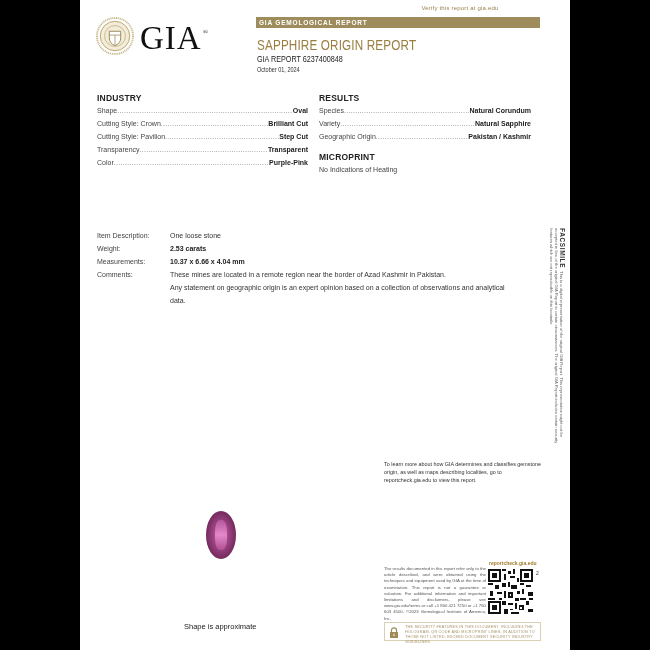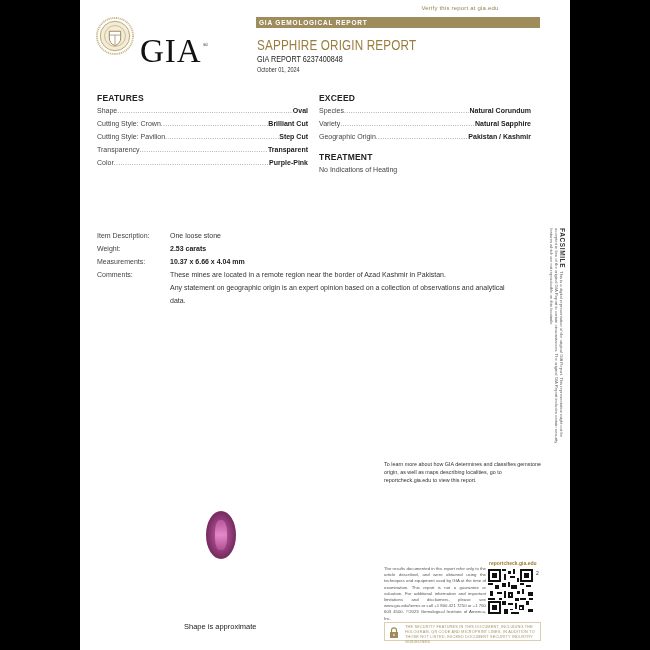--- a/index.html
+++ b/index.html
@@ -2,21 +2,21 @@
 <html><head>
 <meta charset="utf-8">
 <style>
   html, body { margin:0; padding:0; }
   body { width:650px; height:650px; background:#000; position:relative; overflow:hidden;
          font-family:"Liberation Sans", sans-serif; color:#222; }
   .page { position:absolute; left:80px; top:0; width:490px; height:650px; background:#fff; }
   .abs { position:absolute; }
   .verify { left:300px; top:5px; width:160px; text-align:center; font-size:6px; color:#9a8452; letter-spacing:0.2px; }
   .seal { left:16px; top:17px; width:38px; height:38px; }
-  .gia-word { left:60px; top:17px; font-family:"Liberation Serif", serif; font-size:33px; color:#111; letter-spacing:1px; line-height:52px;margin-top:8px; }
+  .gia-word { left:60px; top:17px; font-family:"Liberation Serif", serif; font-size:33px; color:#111; letter-spacing:1px; line-height:43px; }
   .gia-word sup { font-size:7px; vertical-align:top; position:relative; top:-6px; margin-left:1px; }
   .band { left:176px; top:17px; width:284px; height:11px; background:#9e8c5c; color:#fff; font-size:6.5px;
           font-weight:bold; letter-spacing:0.8px; line-height:11px; padding-left:3px; box-sizing:border-box; }
   .rtitle { left:177px; top:36px; font-size:15px; color:#9a7d3e; font-family:"Liberation Sans Narrow","Liberation Sans",sans-serif; transform:scaleX(0.78); transform-origin:left; white-space:nowrap; letter-spacing:0.2px; }
   .rnum { left:177px; top:54px; font-size:9px; color:#222; transform:scaleX(0.8); transform-origin:left; white-space:nowrap; }
   .rdate { left:177px; top:66px; font-size:6.5px; color:#333; transform:scaleX(0.85); transform-origin:left; white-space:nowrap; }
 
   .sec-h { font-size:8.5px; font-weight:bold; color:#222; letter-spacing:0.2px; }
   .row { position:absolute; display:flex; align-items:baseline; font-size:7px; color:#444; width:211px; white-space:nowrap; }
   .row .lbl { flex:0 0 auto; }
@@ -67,21 +67,21 @@
     <line x1="14" y1="19" x2="26" y2="19" stroke="#8f7a45" stroke-width="0.7"></line>
     <line x1="20" y1="19" x2="20" y2="29" stroke="#8f7a45" stroke-width="0.7"></line>
   </svg>
   <div class="abs gia-word"><span>GIA</span><sup>®</sup></div>
 
   <div class="abs band">GIA GEMOLOGICAL REPORT</div>
   <div class="abs rtitle">SAPPHIRE ORIGIN REPORT</div>
   <div class="abs rnum">GIA REPORT 6237400848</div>
   <div class="abs rdate">October 01, 2024</div>
 
-  <div class="abs sec-h" style="left:17px; top:93px;">FEATURES</div>
+  <div class="abs sec-h" style="left:17px; top:93px;">INDUSTRY</div>
   <div class="row" style="left:17px; top:107px;">
     <span class="lbl">Shape</span>
       <span class="dots"></span>
       <span class="val">Oval</span>
   </div>
   <div class="row" style="left:17px; top:120px;">
     <span class="lbl">Cutting Style: Crown</span>
       <span class="dots"></span>
       <span class="val">Brilliant Cut</span>
   </div>
@@ -94,38 +94,38 @@
     <span class="lbl">Transparency</span>
       <span class="dots"></span>
       <span class="val">Transparent</span>
   </div>
   <div class="row" style="left:17px; top:159px;">
     <span class="lbl">Color</span>
       <span class="dots"></span>
       <span class="val">Purple-Pink</span>
   </div>
 
-  <div class="abs sec-h" style="left:239px; top:93px;">EXCEED</div>
+  <div class="abs sec-h" style="left:239px; top:93px;">RESULTS</div>
   <div class="row row2" style="left:239px; top:107px;">
     <span class="lbl">Species</span>
       <span class="dots"></span>
       <span class="val">Natural Corundum</span>
   </div>
   <div class="row row2" style="left:239px; top:120px;">
     <span class="lbl">Variety</span>
       <span class="dots"></span>
       <span class="val">Natural Sapphire</span>
   </div>
   <div class="row row2" style="left:239px; top:133px;">
     <span class="lbl">Geographic Origin</span>
       <span class="dots"></span>
       <span class="val">Pakistan / Kashmir</span>
   </div>
 
-  <div class="abs sec-h" style="left:239px; top:152px;">TREATMENT</div>
+  <div class="abs sec-h" style="left:239px; top:152px;">MICROPRINT</div>
   <div class="abs plain" style="left:239px; top:166px;">No Indications of Heating</div>
 
   <div class="desc-lbl" style="top:232px;">Item Description:</div>
   <div class="desc-val" style="top:232px;">One loose stone</div>
   <div class="desc-lbl" style="top:245px;">Weight:</div>
   <div class="desc-val b" style="top:245px;">2.53 carats</div>
   <div class="desc-lbl" style="top:258px;">Measurements:</div>
   <div class="desc-val b" style="top:258px;">10.37 x 6.66 x 4.04 mm</div>
   <div class="desc-lbl" style="top:271px;">Comments:</div>
   <div class="desc-val" style="top:271px;">These mines are located in a remote region near the border of Azad Kashmir in Pakistan.</div>

